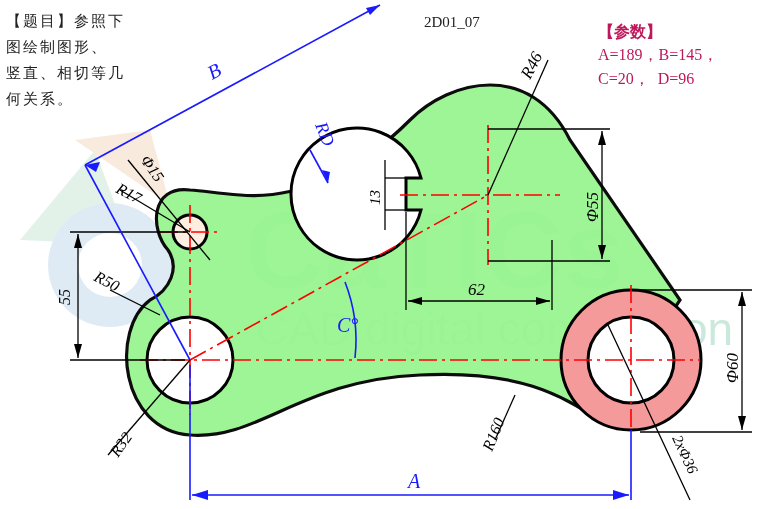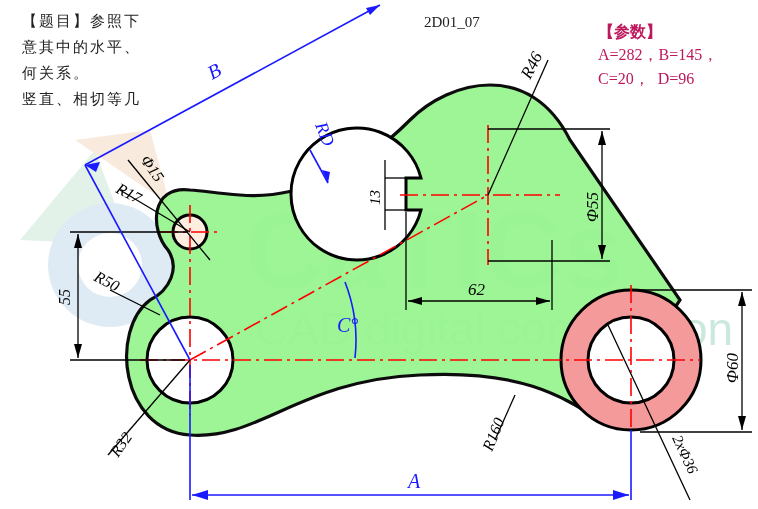--- a/index.html
+++ b/index.html
@@ -1,18 +1,18 @@
 <!DOCTYPE html>
 <html><head>
 <meta charset="utf-8">
 <style>
   html, body { margin:0; padding:0; background:#ffffff; }
   body { width:758px; height:509px; position:relative; overflow:hidden; font-family:"DejaVu Serif", serif; }
   #canvas { position:absolute; left:0; top:0; }
-  .task { position:absolute; left:22px; top:8px; width:170px; font-size:15px; line-height:26px; color:#222; letter-spacing:2px; font-family:"DejaVu Sans", sans-serif; }
+  .task { position:absolute; left:6px; top:8px; width:170px; font-size:15px; line-height:26px; color:#222; letter-spacing:2px; font-family:"DejaVu Sans", sans-serif; }
   .task-line { display:block; white-space:nowrap; }
   .code { position:absolute; left:424px; top:14px; font-size:15px; color:#222; font-family:"Liberation Serif", serif; }
   .params { position:absolute; left:598px; top:22px; color:#be185d; font-family:"Liberation Serif", serif; }
   .params-title { font-size:16px; font-weight:bold; display:block; font-family:"DejaVu Sans", sans-serif; }
   .params-line { font-size:16px; display:block; line-height:24px; white-space:pre; }
   .lbl { font-family:"Liberation Serif", serif; font-style:italic; }
 </style>
 </head>
 <body>
 
@@ -126,24 +126,24 @@
     <text class="lbl" x="598" y="222" font-size="17" fill="#000" transform="rotate(-90 598 222)">Φ55</text>
     <text class="lbl" x="468" y="295" font-size="17" fill="#000">62</text>
     <text class="lbl" x="738" y="383" font-size="17" fill="#000" transform="rotate(-90 738 383)">Φ60</text>
     <text class="lbl" x="492" y="452" font-size="16" fill="#000" transform="rotate(-68 492 452)">R160</text>
     <text class="lbl" x="672" y="438" font-size="15" fill="#000" transform="rotate(65 672 438)">2xΦ36</text>
   </g>
 </svg>
 
 <div class="task">
   <span class="task-line">【题目】参照下</span>
-  <span class="task-line">意其中的水平、</span>
+  <span class="task-line">图绘制图形、</span>
+  <span class="task-line">竖直、相切等几</span>
   <span class="task-line">何关系。</span>
-  <span class="task-line">竖直、相切等几</span>
 </div>
 
 <div class="code">2D01_07</div>
 
 <div class="params">
   <span class="params-title">【参数】</span>
-  <span class="params-line">A=282，B=145，</span>
+  <span class="params-line">A=189，B=145，</span>
   <span class="params-line">C=20，  D=96</span>
 </div>
 
 </body></html>

